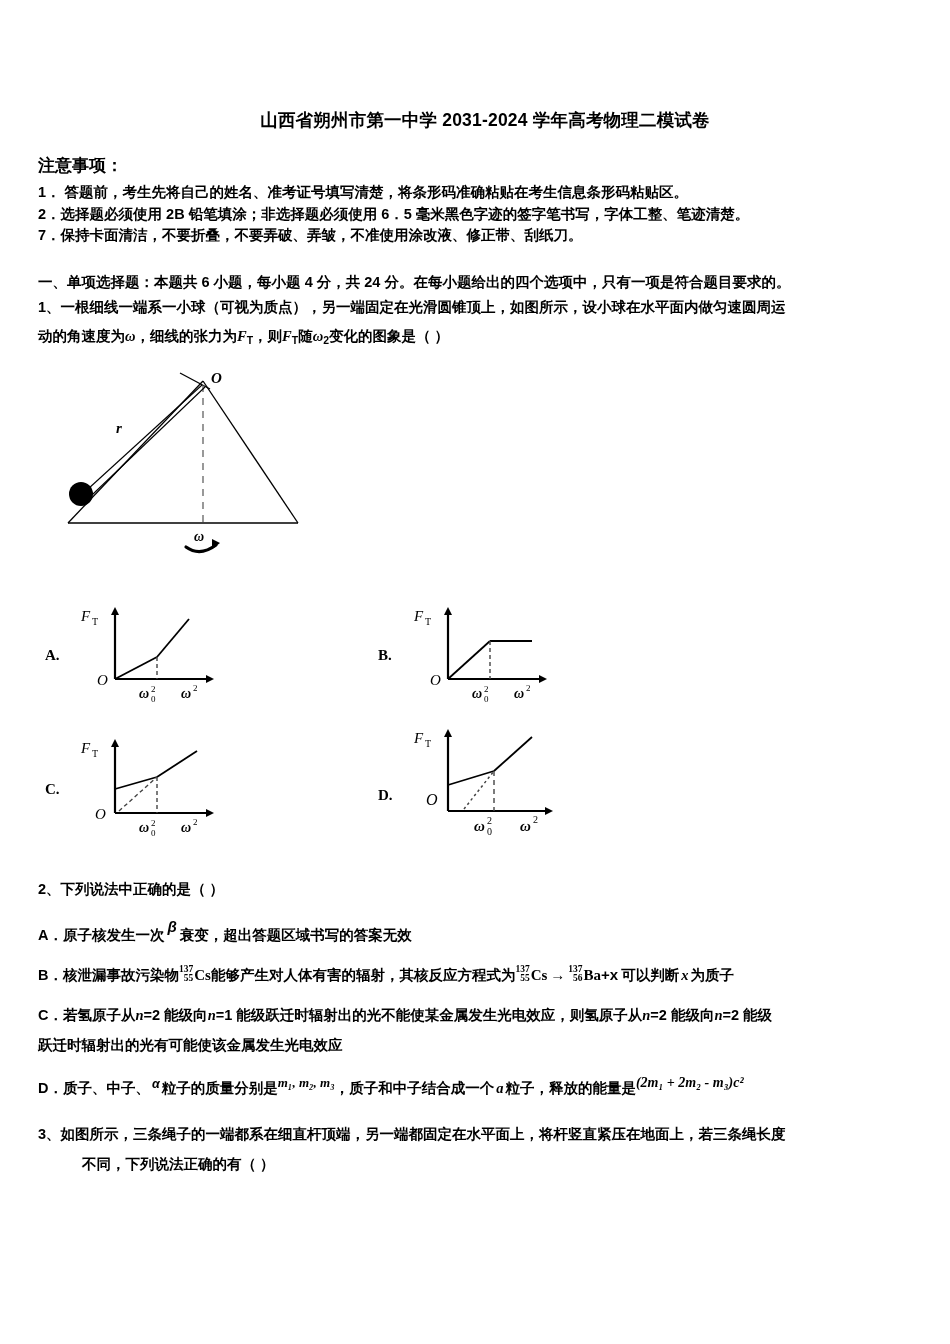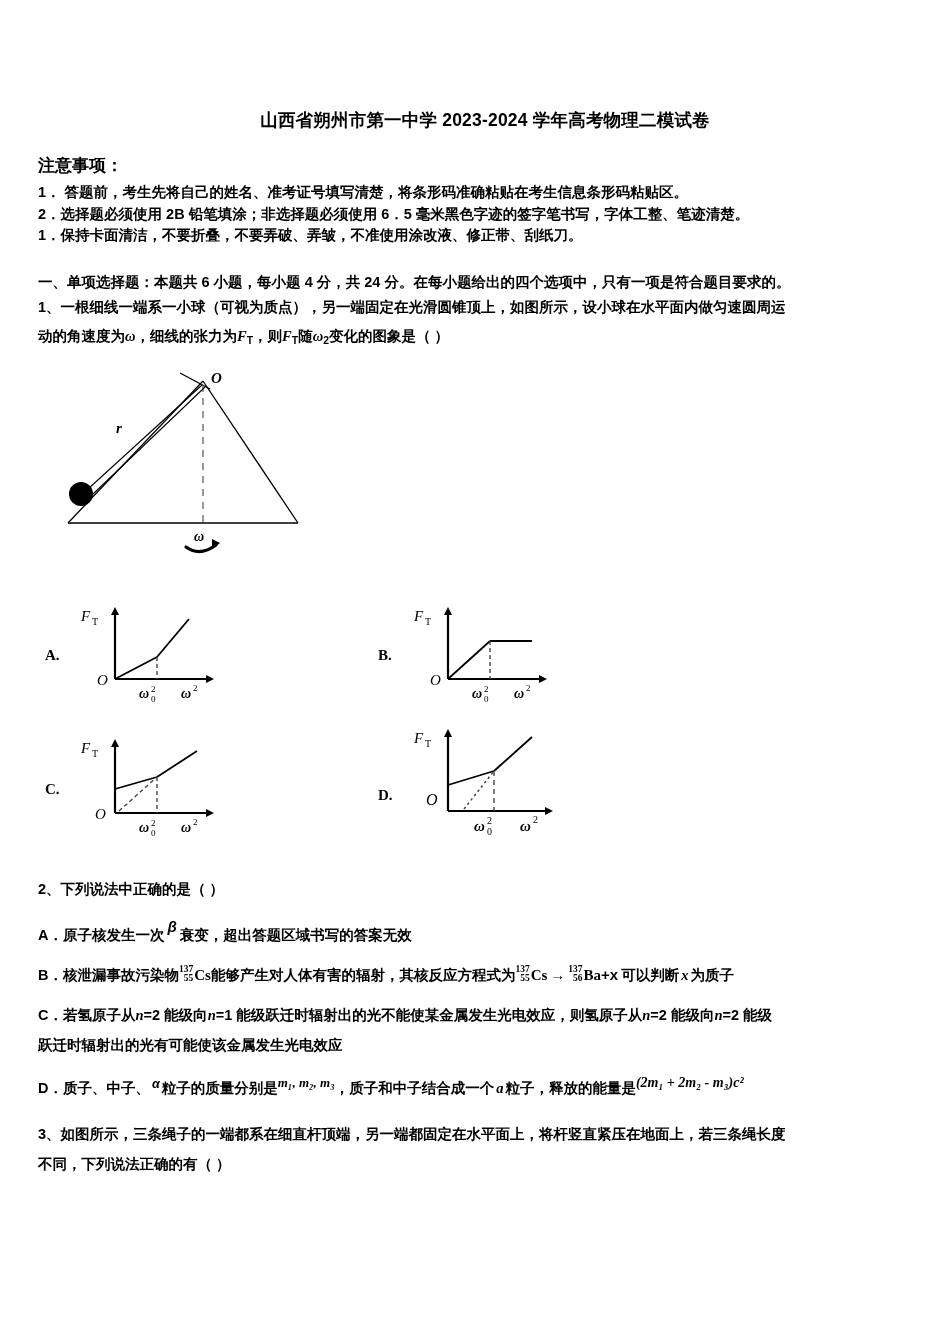--- a/index.html
+++ b/index.html
@@ -124,27 +124,27 @@
     vertical-align: 0.35em;
     font-size: 12.5px;
     font-style: italic;
   }
 </style>
 </head>
 <body>
 
 <div class="page">
 
-  <div class="doc-title">山西省朔州市第一中学 2023-2024 学年高考物理二模试卷</div>
+  <div class="doc-title">山西省朔州市第一中学 2031-2024 学年高考物理二模试卷</div>
 
   <div class="notice-block">
     <div class="notice-heading">注意事项：</div>
     <div class="notice-line">1． 答题前，考生先将自己的姓名、准考证号填写清楚，将条形码准确粘贴在考生信息条形码粘贴区。</div>
     <div class="notice-line">2．选择题必须使用 2B 铅笔填涂；非选择题必须使用 6．5 毫米黑色字迹的签字笔书写，字体工整、笔迹清楚。</div>
-    <div class="notice-line">1．保持卡面清洁，不要折叠，不要弄破、弄皱，不准使用涂改液、修正带、刮纸刀。</div>
+    <div class="notice-line">7．保持卡面清洁，不要折叠，不要弄破、弄皱，不准使用涂改液、修正带、刮纸刀。</div>
   </div>
 
   <div class="section-head">一、单项选择题：本题共 6 小题，每小题 4 分，共 24 分。在每小题给出的四个选项中，只有一项是符合题目要求的。</div>
 
   <div class="q-text tight" style="margin-top:2px;">1、一根细线一端系一小球（可视为质点），另一端固定在光滑圆锥顶上，如图所示，设小球在水平面内做匀速圆周运</div>
 
   <div class="q-text" style="line-height:34px;">
     <span>动的角速度为</span><span class="ital">ω</span><span>，细线的张力为</span><span class="ital">F</span><span class="sub">T</span><span>，则</span><span class="ital">F</span><span class="sub">T</span><span>随</span><span class="ital">ω</span><span class="sub">2</span><span>变化的图象是（      ）</span>
   </div>
 
@@ -288,15 +288,15 @@
   <div class="q-text" style="margin-top:10px; line-height:30px;">
     <span>C．</span><span>若氢原子从</span><span class="ital">n</span><span>=2 能级向</span><span class="ital">n</span><span>=1 能级跃迁时辐射出的光不能使某金属发生光电效应，则氢原子从</span><span class="ital">n</span><span>=2 能级向</span><span class="ital">n</span><span>=2 能级</span>
   </div>
   <div class="q-text" style="line-height:30px;">跃迁时辐射出的光有可能使该金属发生光电效应</div>
 
   <div class="q-text" style="margin-top:8px;">
     <span>D．</span><span>质子、中子、</span><span class="raise-small" style="margin:0 2px;">α</span><span>粒子的质量分别是</span><span class="raise" style="font-style:italic; font-family:'Liberation Serif',serif;">m₁, m₂, m₃</span><span>，质子和中子结合成一个</span><span class="ital" style="margin:0 2px;">a</span><span>粒子，释放的能量是</span><span class="raise" style="font-style:italic; font-family:'Liberation Serif',serif; font-size:14px;">(2m₁ + 2m₂ - m₃)c²</span>
   </div>
 
   <div class="q-text" style="margin-top:16px; line-height:30px;">3、如图所示，三条绳子的一端都系在细直杆顶端，另一端都固定在水平面上，将杆竖直紧压在地面上，若三条绳长度</div>
-  <div class="q-text" style="line-height:30px;">不同，下列说法正确的有（      ）</div>
+  <div class="q-text" style="line-height:30px;margin-left:44px;">不同，下列说法正确的有（      ）</div>
 
 </div>
 
 </body></html>

